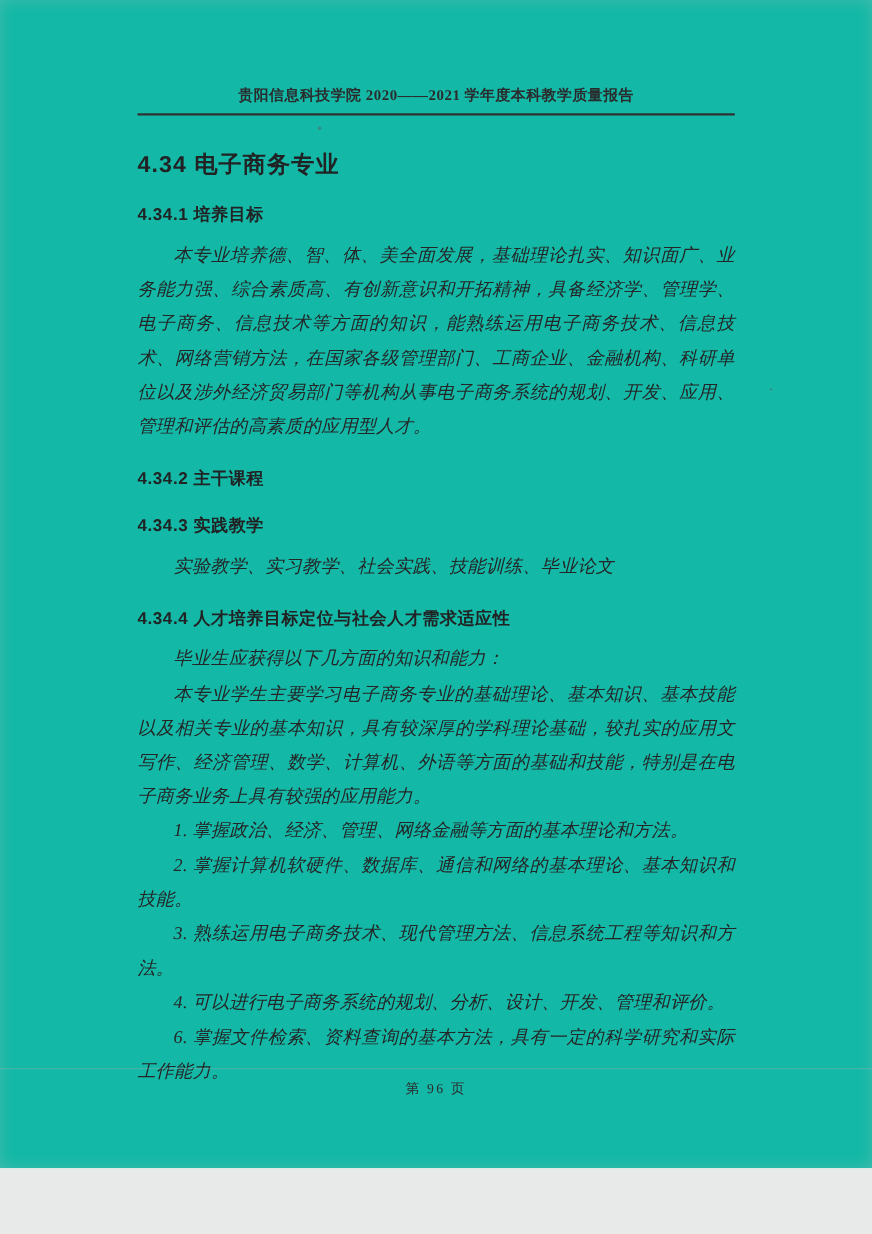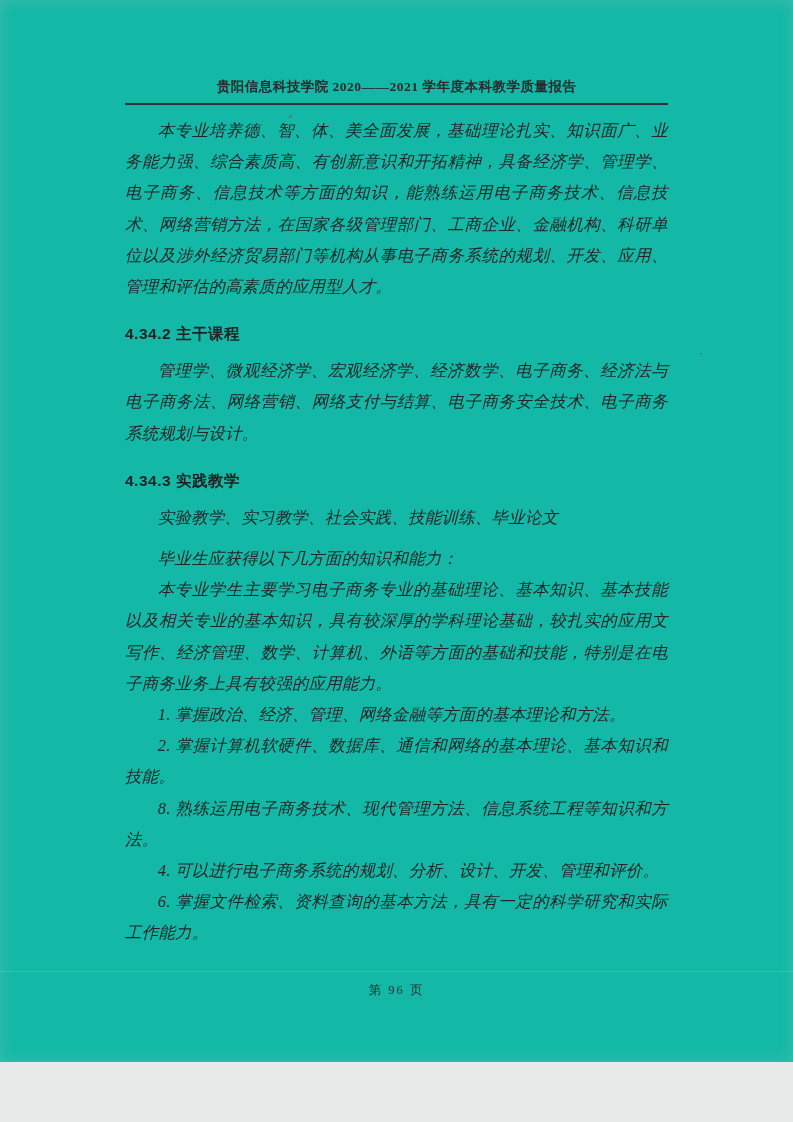--- a/index.html
+++ b/index.html
@@ -97,41 +97,41 @@
 <body>
 
 <div class="sheet">
 
   <div class="content">
 
     <div class="running-head">贵阳信息科技学院 2020——2021 学年度本科教学质量报告</div>
 
     <div class="header-rule"></div>
 
+    <h1 class="doc-title">4.34 电子商务专业</h1>
 
+    <h2 class="sec-heading">4.34.1 培养目标</h2>
     <div class="body-text">
       <p>本专业培养德、智、体、美全面发展，基础理论扎实、知识面广、业务能力强、综合素质高、有创新意识和开拓精神，具备经济学、管理学、电子商务、信息技术等方面的知识，能熟练运用电子商务技术、信息技术、网络营销方法，在国家各级管理部门、工商企业、金融机构、科研单位以及涉外经济贸易部门等机构从事电子商务系统的规划、开发、应用、管理和评估的高素质的应用型人才。</p>
     </div>
 
     <h2 class="sec-heading">4.34.2 主干课程</h2>
-    <div class="body-text">
-      <p>管理学、微观经济学、宏观经济学、经济数学、电子商务、经济法与电子商务法、网络营销、网络支付与结算、电子商务安全技术、电子商务系统规划与设计。</p>
-    </div>
 
     <h2 class="sec-heading">4.34.3 实践教学</h2>
     <div class="body-text">
       <p>实验教学、实习教学、社会实践、技能训练、毕业论文</p>
     </div>
 
+    <h2 class="sec-heading">4.34.4 人才培养目标定位与社会人才需求适应性</h2>
     <div class="body-text">
       <p>毕业生应获得以下几方面的知识和能力：</p>
       <p>本专业学生主要学习电子商务专业的基础理论、基本知识、基本技能以及相关专业的基本知识，具有较深厚的学科理论基础，较扎实的应用文写作、经济管理、数学、计算机、外语等方面的基础和技能，特别是在电子商务业务上具有较强的应用能力。</p>
       <p>1. 掌握政治、经济、管理、网络金融等方面的基本理论和方法。</p>
       <p>2. 掌握计算机软硬件、数据库、通信和网络的基本理论、基本知识和技能。</p>
-      <p>8. 熟练运用电子商务技术、现代管理方法、信息系统工程等知识和方法。</p>
+      <p>3. 熟练运用电子商务技术、现代管理方法、信息系统工程等知识和方法。</p>
       <p>4. 可以进行电子商务系统的规划、分析、设计、开发、管理和评价。</p>
       <p>6. 掌握文件检索、资料查询的基本方法，具有一定的科学研究和实际工作能力。</p>
 
     </div>
 
   </div>
 
   <div class="scan-line"></div>
   <div class="speck speck-1"></div>
   <div class="speck speck-2"></div>

